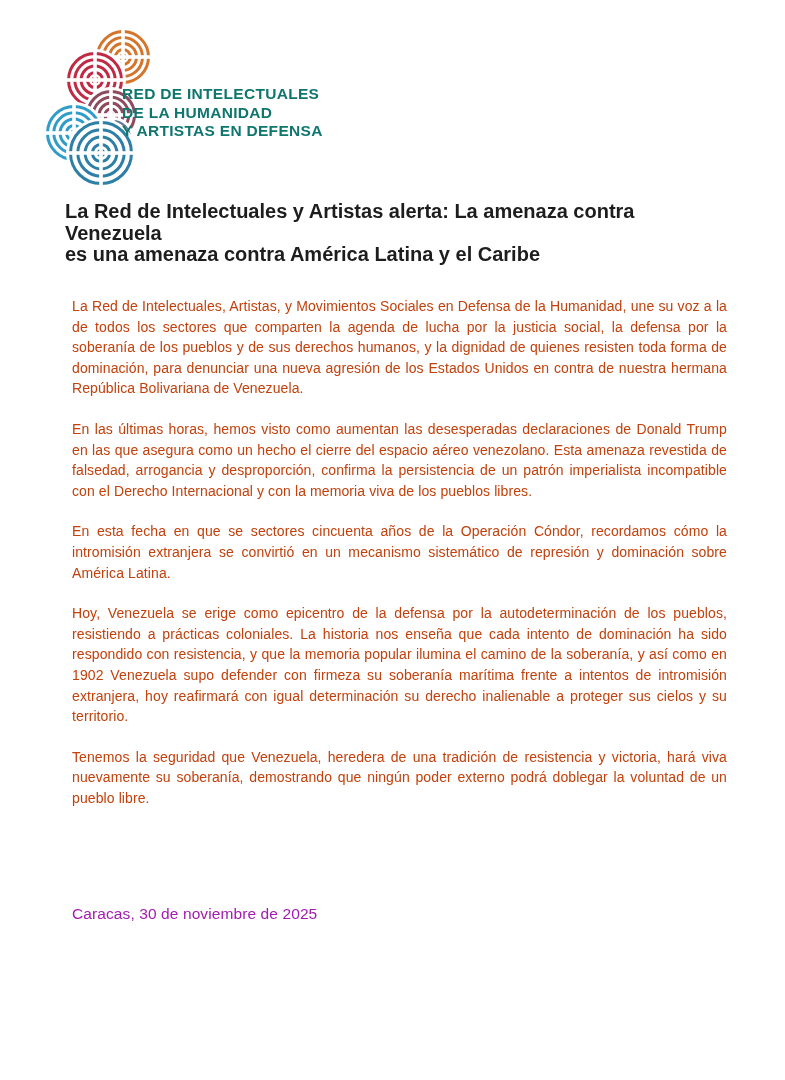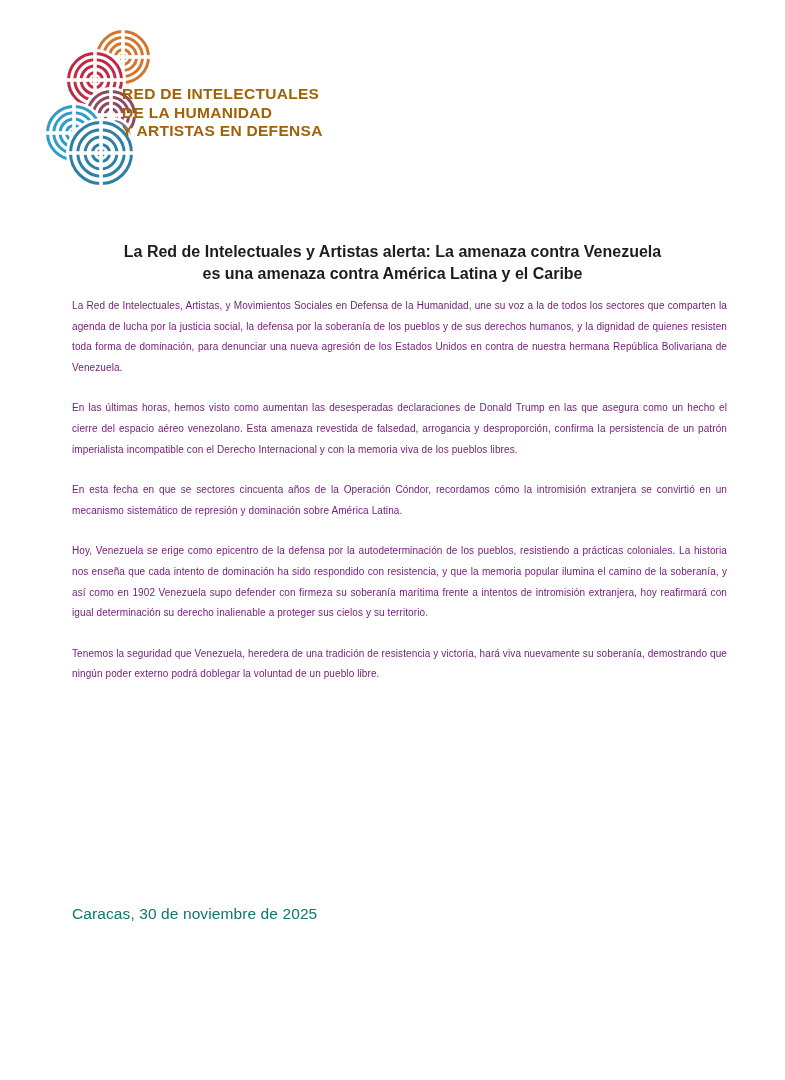--- a/index.html
+++ b/index.html
@@ -17,58 +17,57 @@
     top: 26px;
   }
   .logo-wordmark {
     position: absolute;
     left: 122px;
     top: 85px;
     font-weight: 700;
     font-size: 15.5px;
     line-height: 18.5px;
     letter-spacing: 0.3px;
-    color: #a16207;
+    color: #0f766e;
     white-space: nowrap;
   }
   .doc-title {
     position: absolute;
     left: 65px;
     top: 201px;
     width: 655px;
-    text-align: center;
+    text-align: left;
     font-weight: 700;
-    font-size: 16px;
+    font-size: 20px;
     line-height: 21.5px;
     color: #1d1d1d;
-    margin-top: 40px;
   }
   .doc-body {
     position: absolute;
     left: 72px;
     top: 296px;
     width: 655px;
-    font-size: 10px;
+    font-size: 14px;
     line-height: 20.6px;
     letter-spacing: 0.1px;
-    color: #701a75;
+    color: #c2410c;
     text-align: justify;
   }
   .doc-body p {
     margin: 0 0 20px 0;
     hyphens: manual;
     -webkit-hyphens: manual;
   }
   .dateline {
     position: absolute;
     left: 72px;
     top: 905px;
     font-size: 15.5px;
     letter-spacing: 0.1px;
-    color: #0f766e;
+    color: #a21caf;
   }
 </style>
 </head>
 <body>
 
 <div class="page">
 
   <svg class="logo-mark" width="125" height="170" viewBox="0 0 125 170" xmlns="http://www.w3.org/2000/svg">
 
     <g>

